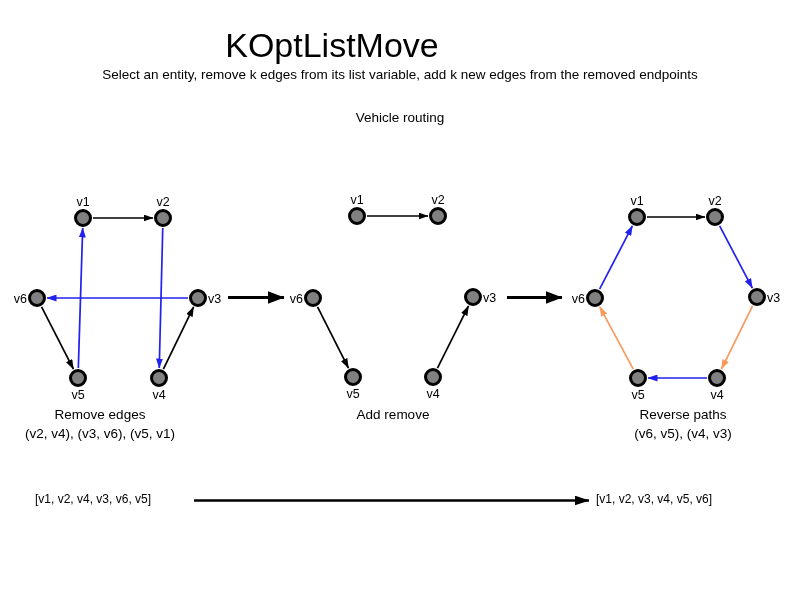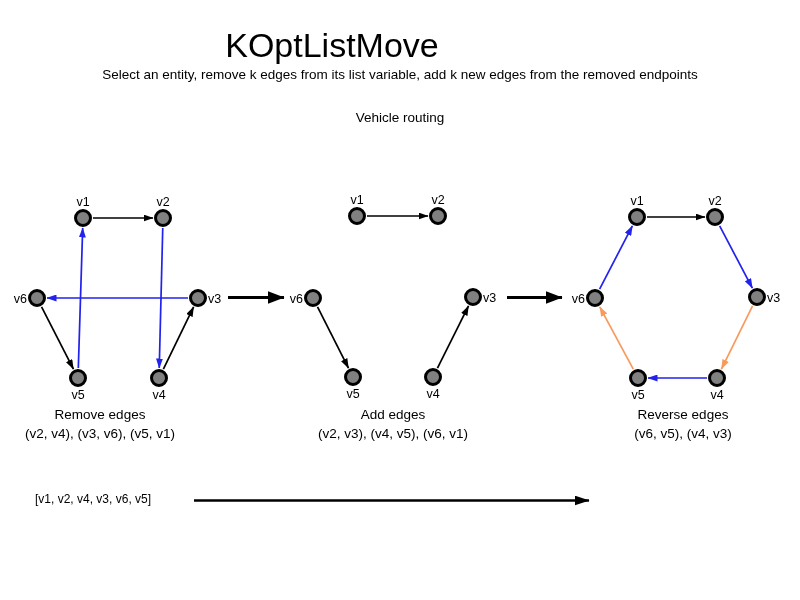--- a/index.html
+++ b/index.html
@@ -96,22 +96,22 @@
 
   <div class="title">KOptListMove</div>
   <div class="subtitle">Select an entity, remove k edges from its list variable, add k new edges from the removed endpoints</div>
   <div class="scenario">Vehicle routing</div>
 
   <div class="caption cap-0">
     <div>Remove edges</div>
     <div>(v2, v4), (v3, v6), (v5, v1)</div>
   </div>
   <div class="caption cap-1">
-    <div>Add edges</div>
-    <div>(v2, v3), (v4, v5), (v6, v1)</div>
+    <div>Add remove</div>
   </div>
   <div class="caption cap-2">
-    <div>Reverse edges</div>
+    <div>Reverse paths</div>
     <div>(v6, v5), (v4, v3)</div>
   </div>
 
   <div class="list-text" id="list-before">[v1, v2, v4, v3, v6, v5]</div>
+  <div class="list-text" id="list-after">[v1, v2, v3, v4, v5, v6]</div>
 </div>
 
 </body></html>

